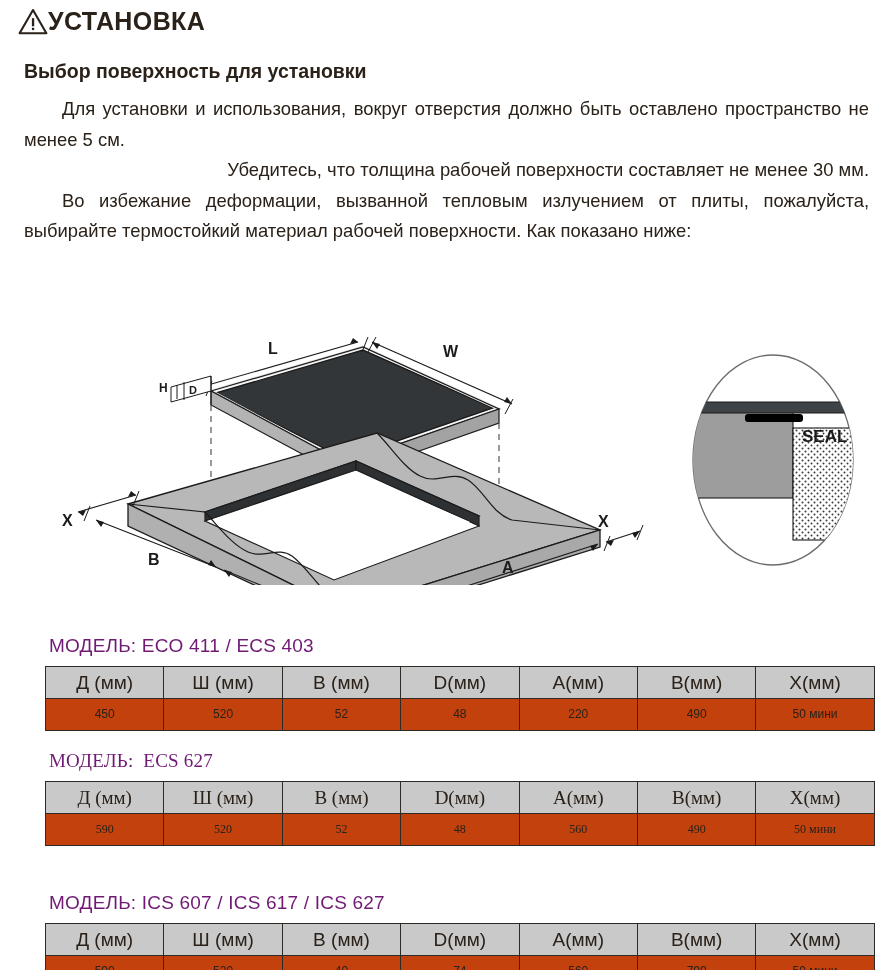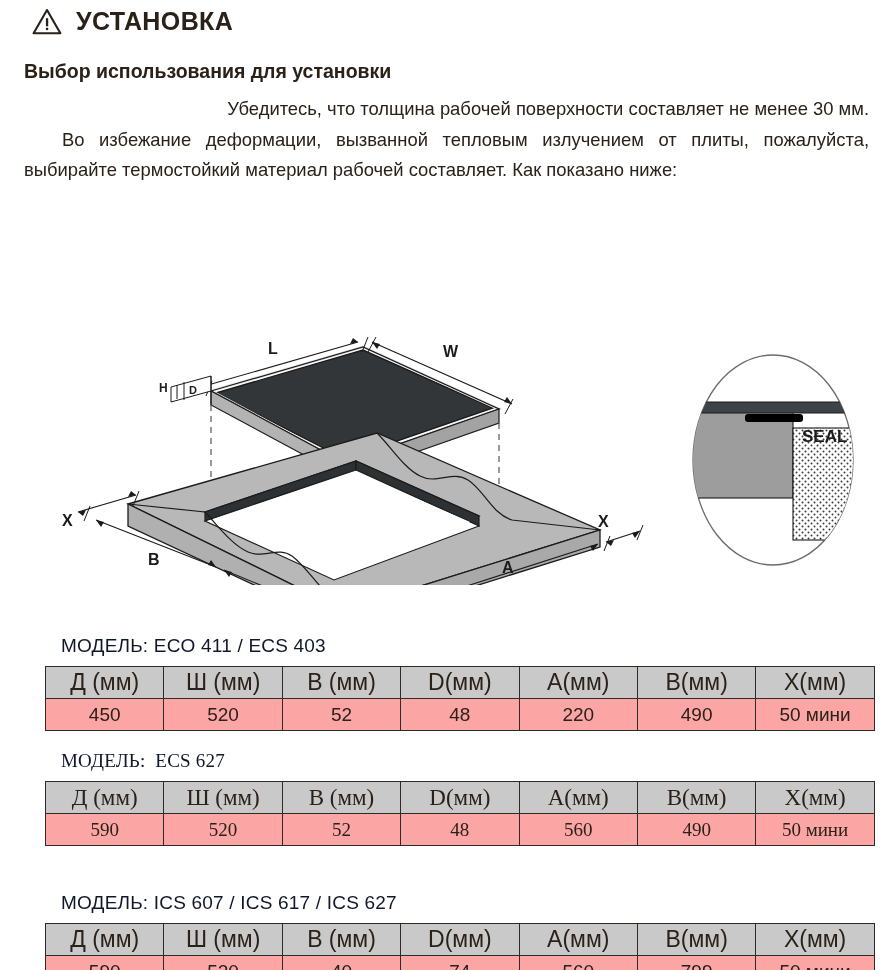--- a/index.html
+++ b/index.html
@@ -5,21 +5,21 @@
   html,body{margin:0;padding:0;background:#ffffff;}
   body{
     width:891px;height:970px;position:relative;overflow:hidden;
     font-family:"Liberation Sans","DejaVu Sans",sans-serif;
     color:#241c14;
     -webkit-font-smoothing:antialiased;
   }
   .page{position:relative;width:891px;height:970px;}
 
   
-  .doc-header{position:absolute;left:32px;top:8px;display:flex;align-items:center;gap:14px;}
+  .doc-header{position:absolute;left:18px;top:8px;display:flex;align-items:center;}
   .warn-icon{width:30px;height:27px;display:block;}
   .doc-title{font-size:25px;font-weight:bold;letter-spacing:.4px;line-height:1;color:#2a2119;}
 
   
   .sect-head{position:absolute;left:24px;top:60px;font-size:19.5px;font-weight:bold;color:#2a2119;letter-spacing:0px;}
 
   
   .body-text{position:absolute;left:24px;top:94px;width:845px;}
   .para{
     font-size:18.4px;line-height:30.5px;color:#2a2119;margin:0 0 0 0;
@@ -30,61 +30,62 @@
 
   
   .diagram{position:absolute;left:0px;top:330px;width:891px;height:255px;}
   .diagram svg{display:block;}
 
   
   .table-block{position:absolute;left:45px;width:822px;}
   .tb1{top:635px;}
   .tb2{top:750px;font-family:Liberation Serif, serif;}
   .tb3{top:892px;}
-  .model-label{font-size:19px;font-weight:normal;color:#0f172a;margin:0 0 9px 16px;letter-spacing:.2px;white-space:pre;}
+  .model-label{font-size:19px;font-weight:normal;color:#701a75;margin:0 0 9px 4px;letter-spacing:.2px;white-space:pre;}
   table.spec{
     border-collapse:collapse;width:822px;table-layout:fixed;
     border:1.6px solid #2e2a26;
   }
   table.spec th,table.spec td{
     border:1.6px solid #2e2a26;
     text-align:center;
     color:#2a2119;
     font-weight:normal;
     padding:0;
   }
   table.spec th{
-    background:#c9c9c9;height:31px;font-size:23px;line-height:31px;
+    background:#c9c9c9;height:31px;font-size:19px;line-height:31px;
   }
   table.spec td{
-    background:#fca5a5;height:31px;font-size:19px;line-height:31px;
+    background:#c2410c;height:31px;font-size:12px;line-height:31px;
   }
   .cw{width:117.4px;}
 </style>
 </head>
 <body>
 
 <div class="page">
 
   <div class="doc-header">
     <span class="warn-icon-wrap">
       <svg class="warn-icon" viewBox="0 0 30 27" xmlns="http://www.w3.org/2000/svg">
         <path d="M15 2 L28.4 25.2 L1.6 25.2 Z" fill="none" stroke="#2a2119" stroke-width="2.1" stroke-linejoin="round"></path>
         <rect x="13.9" y="10.2" width="2.3" height="8.1" fill="#2a2119"></rect>
         <rect x="13.9" y="19.8" width="2.3" height="2.3" fill="#2a2119"></rect>
       </svg>
     </span>
     <span class="doc-title">УСТАНОВКА</span>
   </div>
 
-  <div class="sect-head">Выбор использования для установки</div>
+  <div class="sect-head">Выбор поверхность для установки</div>
 
   <div class="body-text">
+    <p class="para first-ind">Для установки и использования, вокруг отверстия должно быть оставлено пространство не менее 5 см.</p>
     <p class="para first-ind nojust">Убедитесь, что толщина рабочей поверхности составляет не менее 30 мм.</p>
-    <p class="para first-ind">Во избежание деформации, вызванной тепловым излучением от плиты, пожалуйста, выбирайте термостойкий материал рабочей составляет. Как показано ниже:</p>
+    <p class="para first-ind">Во избежание деформации, вызванной тепловым излучением от плиты, пожалуйста, выбирайте термостойкий материал рабочей поверхности. Как показано ниже:</p>
   </div>
 
   <div class="diagram">
     <svg width="891" height="255" viewBox="0 0 891 255" xmlns="http://www.w3.org/2000/svg">
       <defs>
         <pattern id="dots" width="6" height="6" patternUnits="userSpaceOnUse">
           <rect width="6" height="6" fill="#ffffff"></rect>
           <circle cx="1.5" cy="1.5" r="1.0" fill="#3a3a3a"></circle>
           <circle cx="4.5" cy="4.5" r="1.0" fill="#3a3a3a"></circle>
         </pattern>

